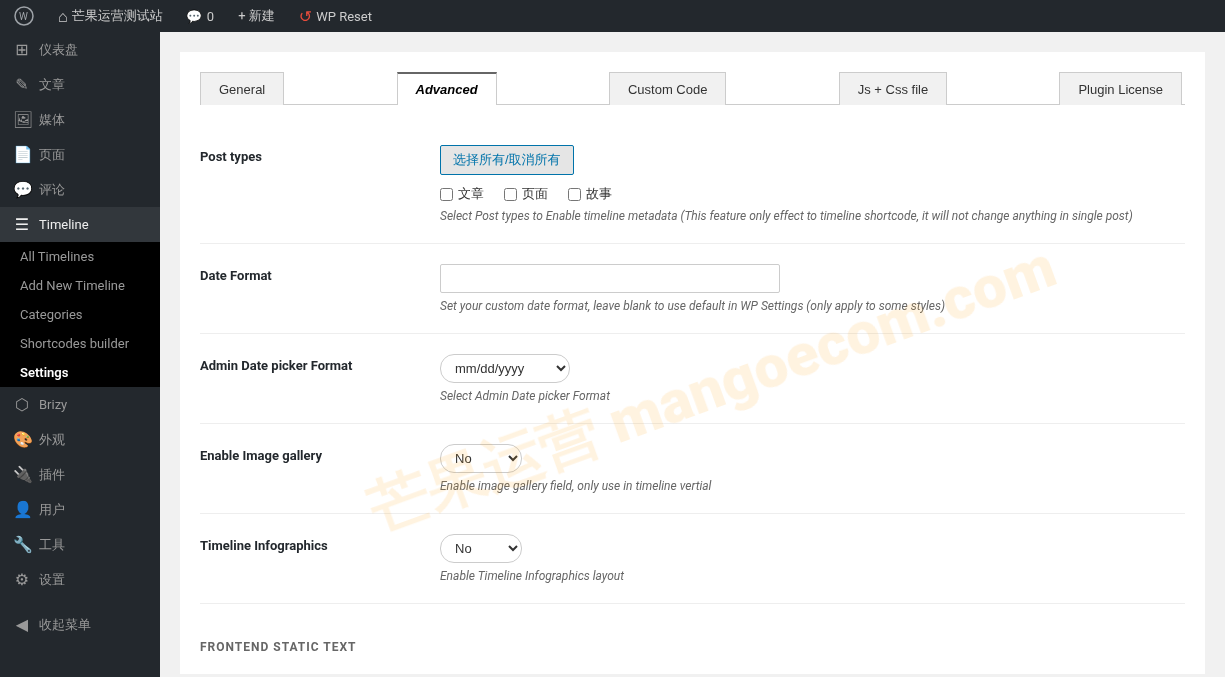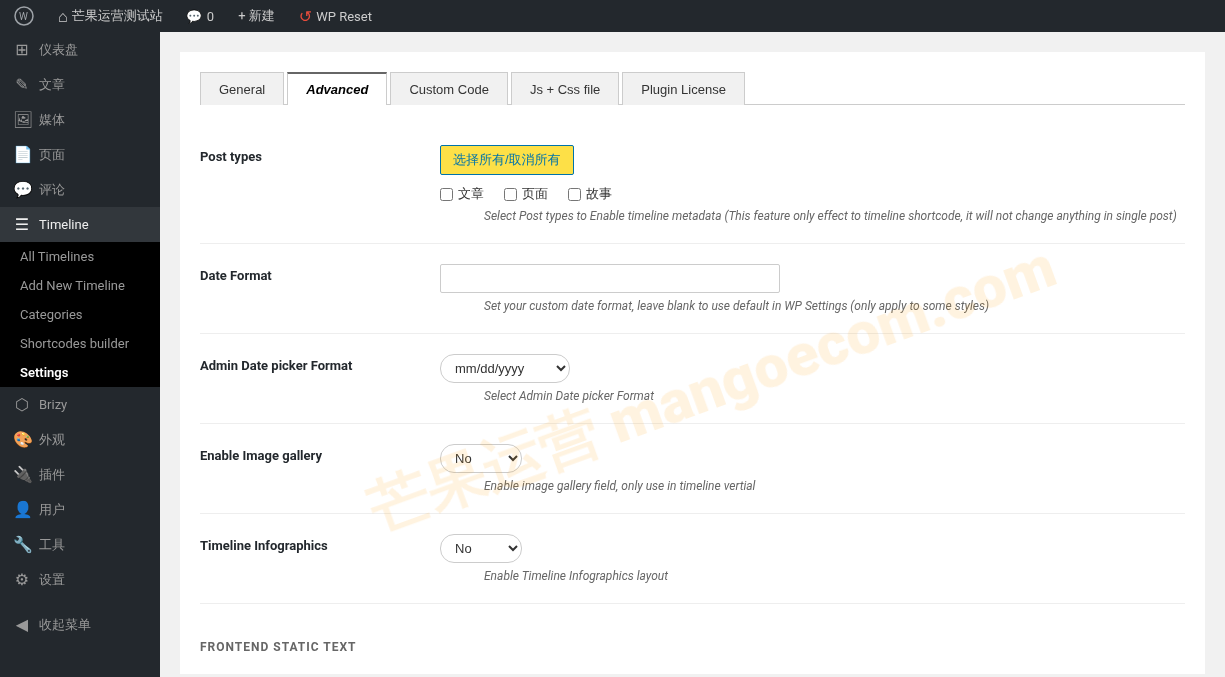--- a/index.html
+++ b/index.html
@@ -86,20 +86,21 @@
       margin: 20px;
       padding: 20px;
     }
 
     
     .tabs {
       display: flex;
       border-bottom: 1px solid #ccc;
       margin-bottom: 20px;
       flex-wrap: wrap;
+      justify-content: space-between;
     }
     .tab-btn {
       padding: 8px 18px;
       cursor: pointer;
       background: #f1f1f1;
       border: 1px solid #ccc;
       border-bottom: none;
       margin-right: 3px;
       font-size: 13px;
       color: #333;
@@ -129,26 +130,25 @@
       padding-top: 4px;
     }
     .form-control-area {
       flex: 1;
     }
     .form-help {
       font-size: 12px;
       color: #666;
       font-style: italic;
       margin-top: 6px;
-      margin-left: 44px;
     }
 
     
     .select-all-btn {
-      background: #fde047;
+      background: #e5e5e5;
       border: 1px solid #0073aa;
       color: #0073aa;
       padding: 5px 12px;
       font-size: 13px;
       cursor: pointer;
       border-radius: 2px;
       margin-bottom: 10px;
       display: inline-block;
     }
 

